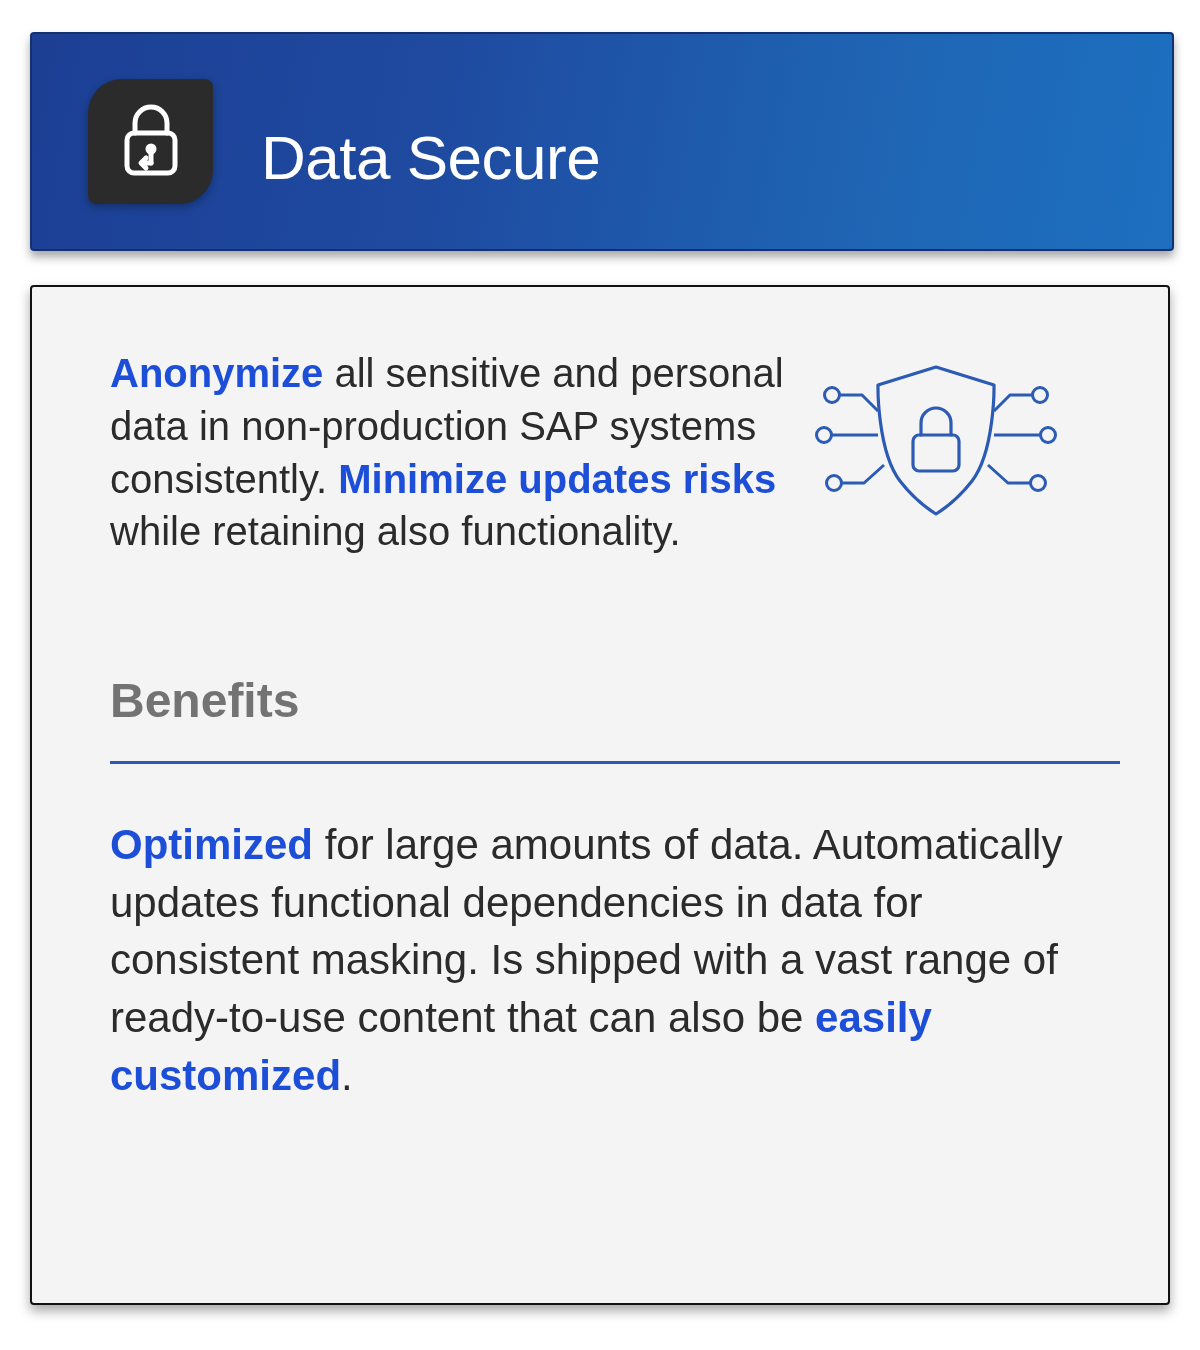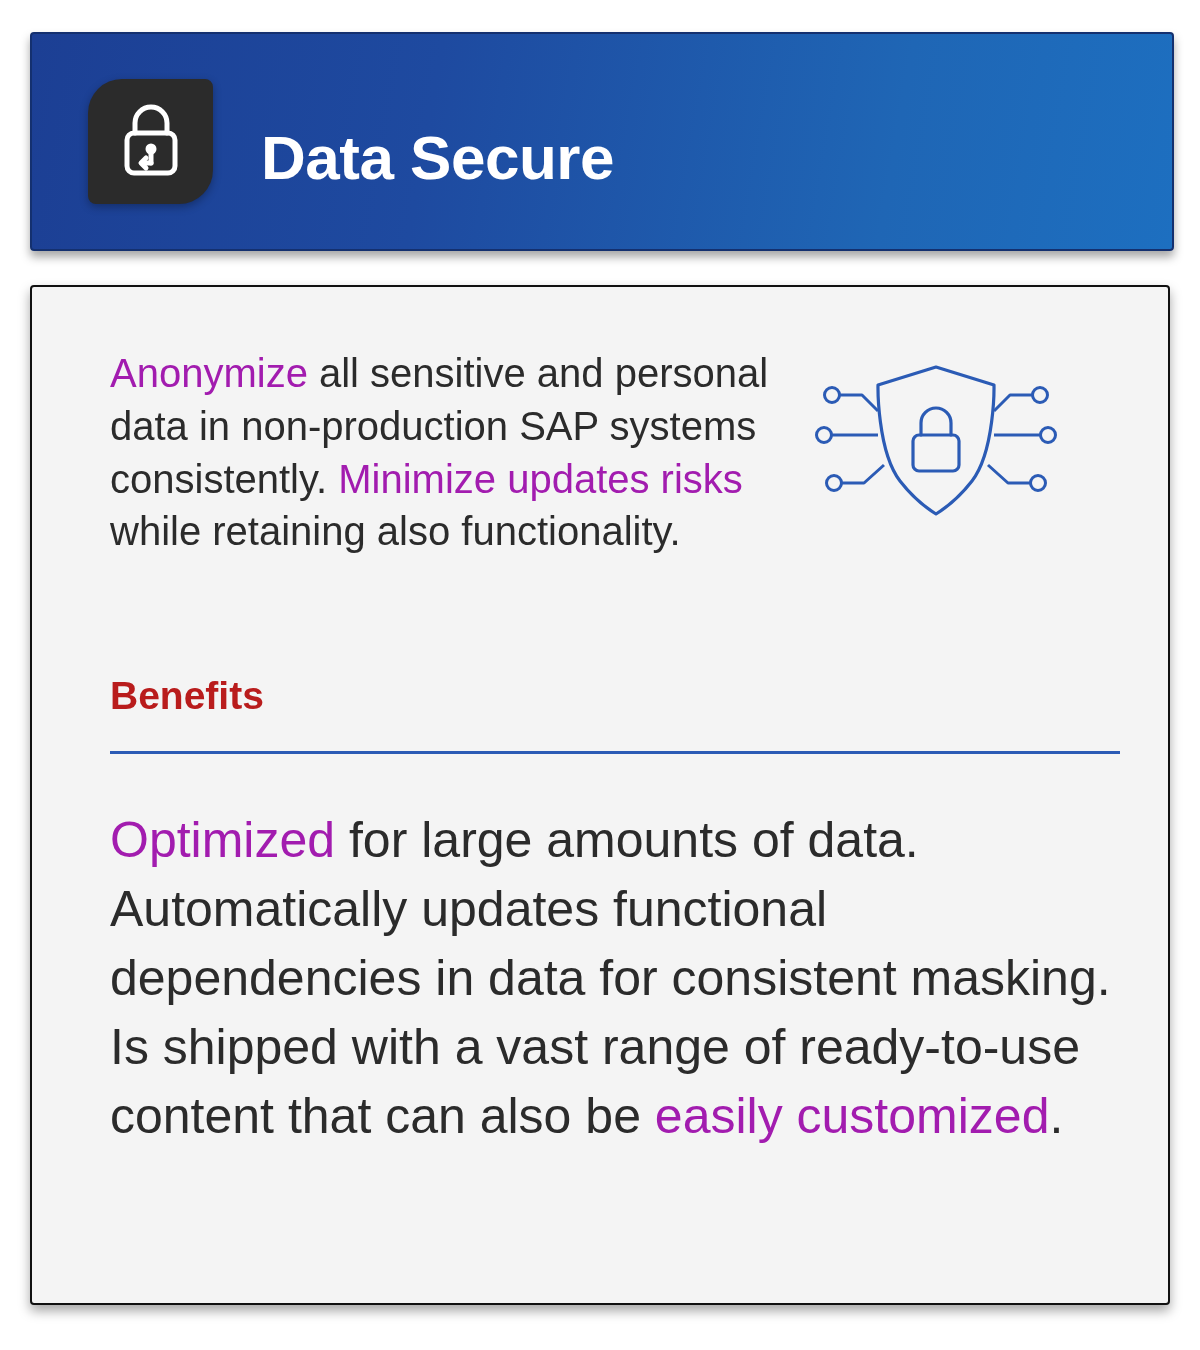--- a/index.html
+++ b/index.html
@@ -47,21 +47,21 @@
     display: flex;
     align-items: center;
     justify-content: center;
     box-shadow: 0 3px 8px rgba(0,0,0,0.3);
   }
 
   .header-title {
     margin-left: 48px;
     color: #ffffff;
     font-size: 62px;
-    font-weight: bold;
+    font-weight: normal;
     letter-spacing: -0.5px;
     line-height: 1.1;
     white-space: nowrap;
     margin-top: 34px;
   }
 
   
   .card {
     position: absolute;
     left: 30px;
@@ -84,49 +84,49 @@
 
   .intro-text {
     font-size: 40px;
     line-height: 1.32;
     color: #2b2b2b;
     max-width: 700px;
     font-weight: normal;
   }
 
   .hl {
-    color: #a21caf;
-    font-weight: normal;
+    color: #1d4ed8;
+    font-weight: bold;
     margin-top: 24px;
   }
 
   .shield-wrap {
     flex: 0 0 auto;
     margin-top: 12px;
     margin-right: 50px;
   }
 
   .benefits-title {
     margin-top: 118px;
-    font-size: 39px;
+    font-size: 48px;
     font-weight: bold;
-    color: #b91c1c;
+    color: #737373;
     line-height: 1.05;
   }
 
   .divider {
     margin-top: 34px;
     width: 1010px;
     height: 3px;
     background: #2b5bb5;
   }
 
   .benefits-text {
     margin-top: 52px;
-    font-size: 50px;
+    font-size: 42px;
     line-height: 1.38;
     color: #2b2b2b;
     max-width: 1010px;
   }
 </style>
 </head>
 <body>
 
 <div class="page">
 

